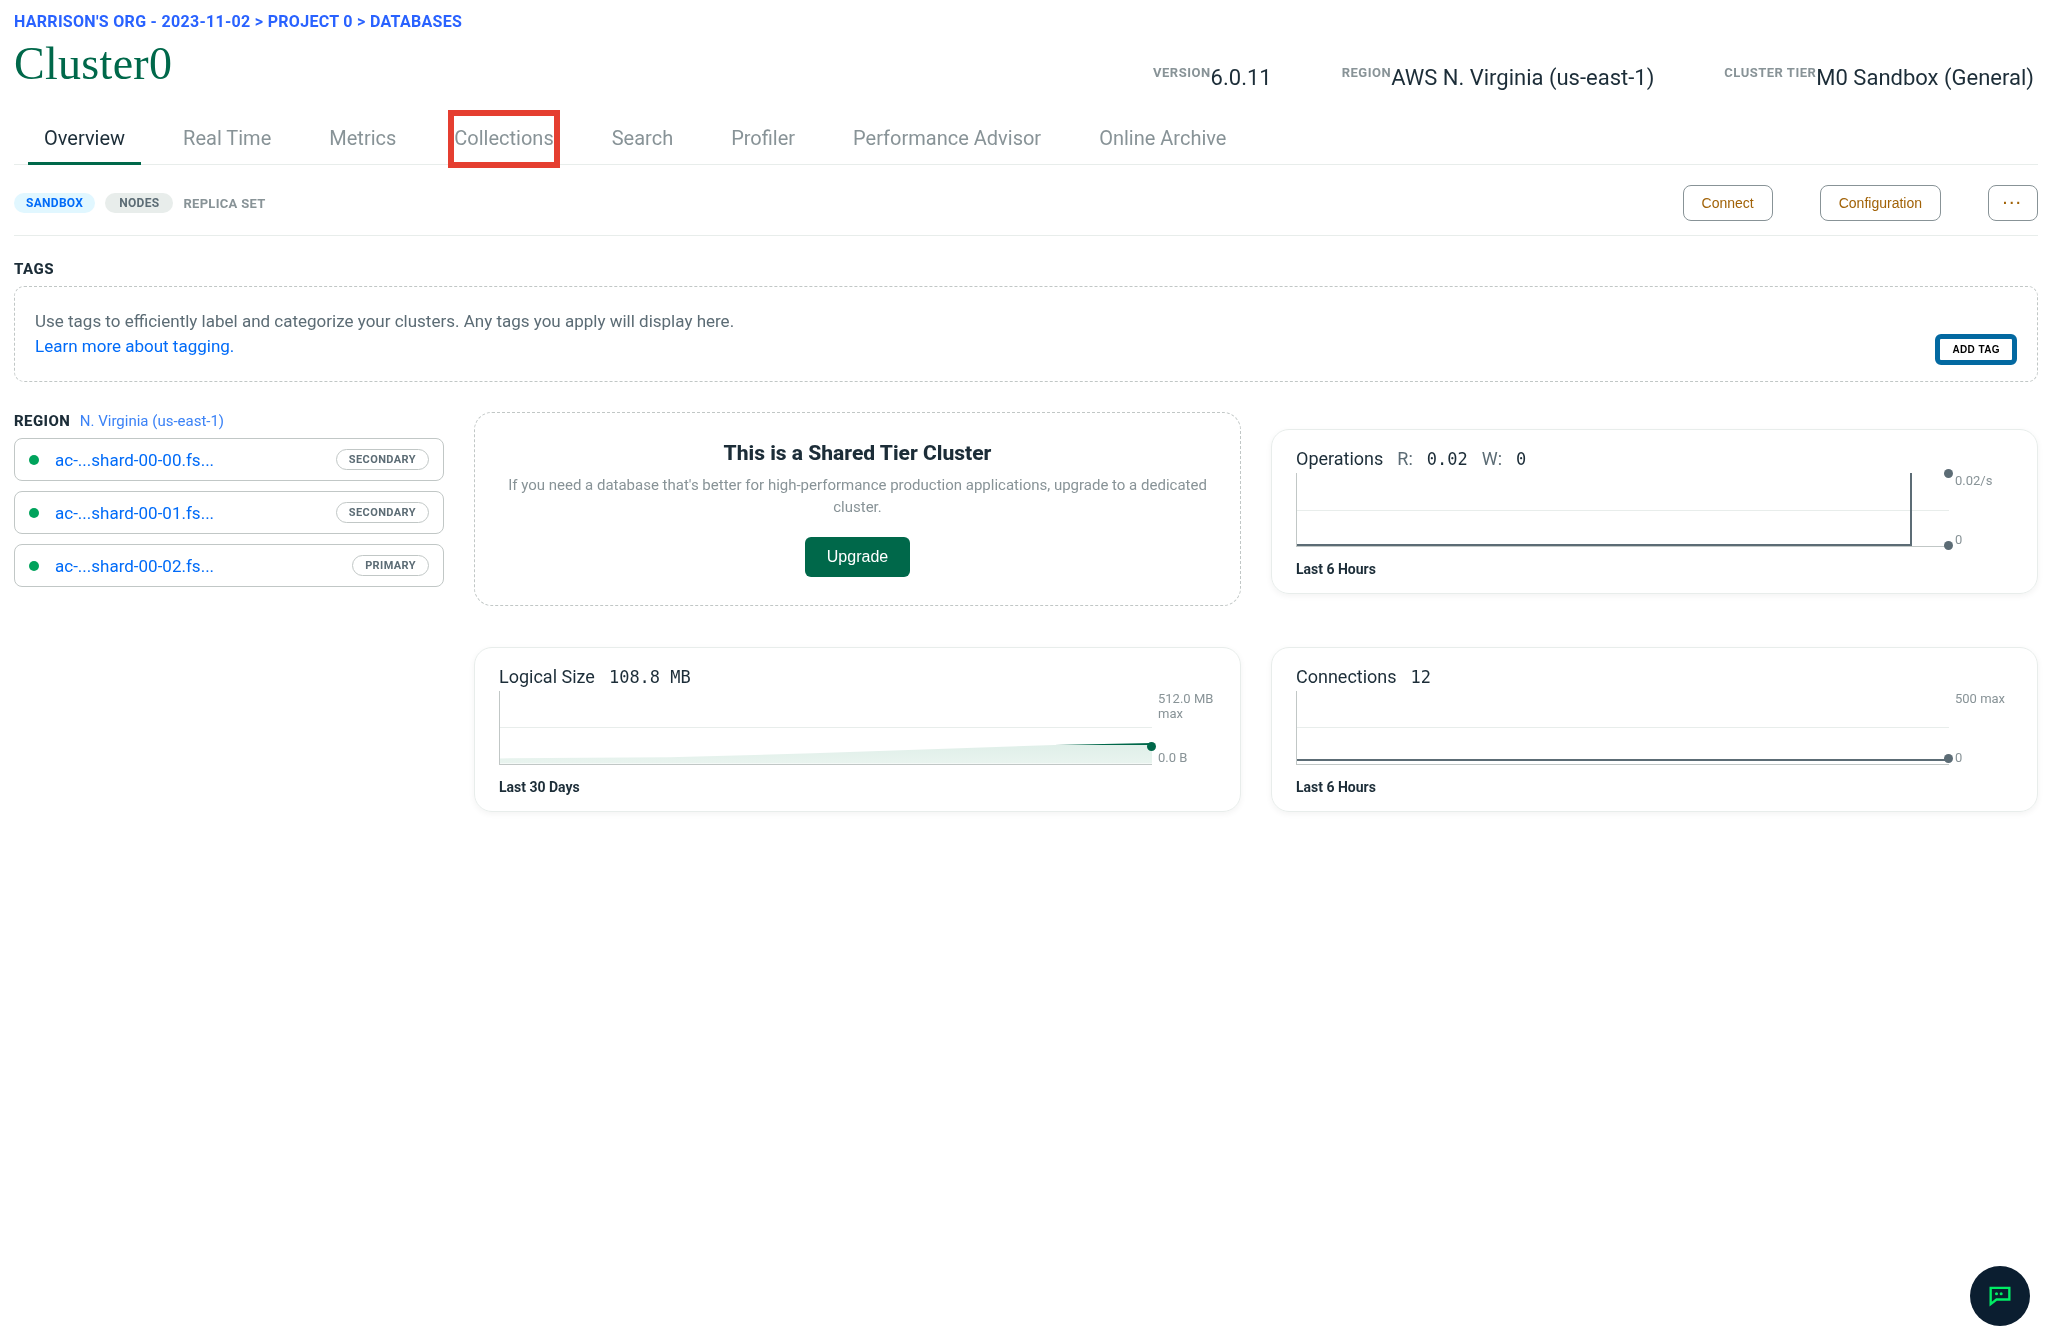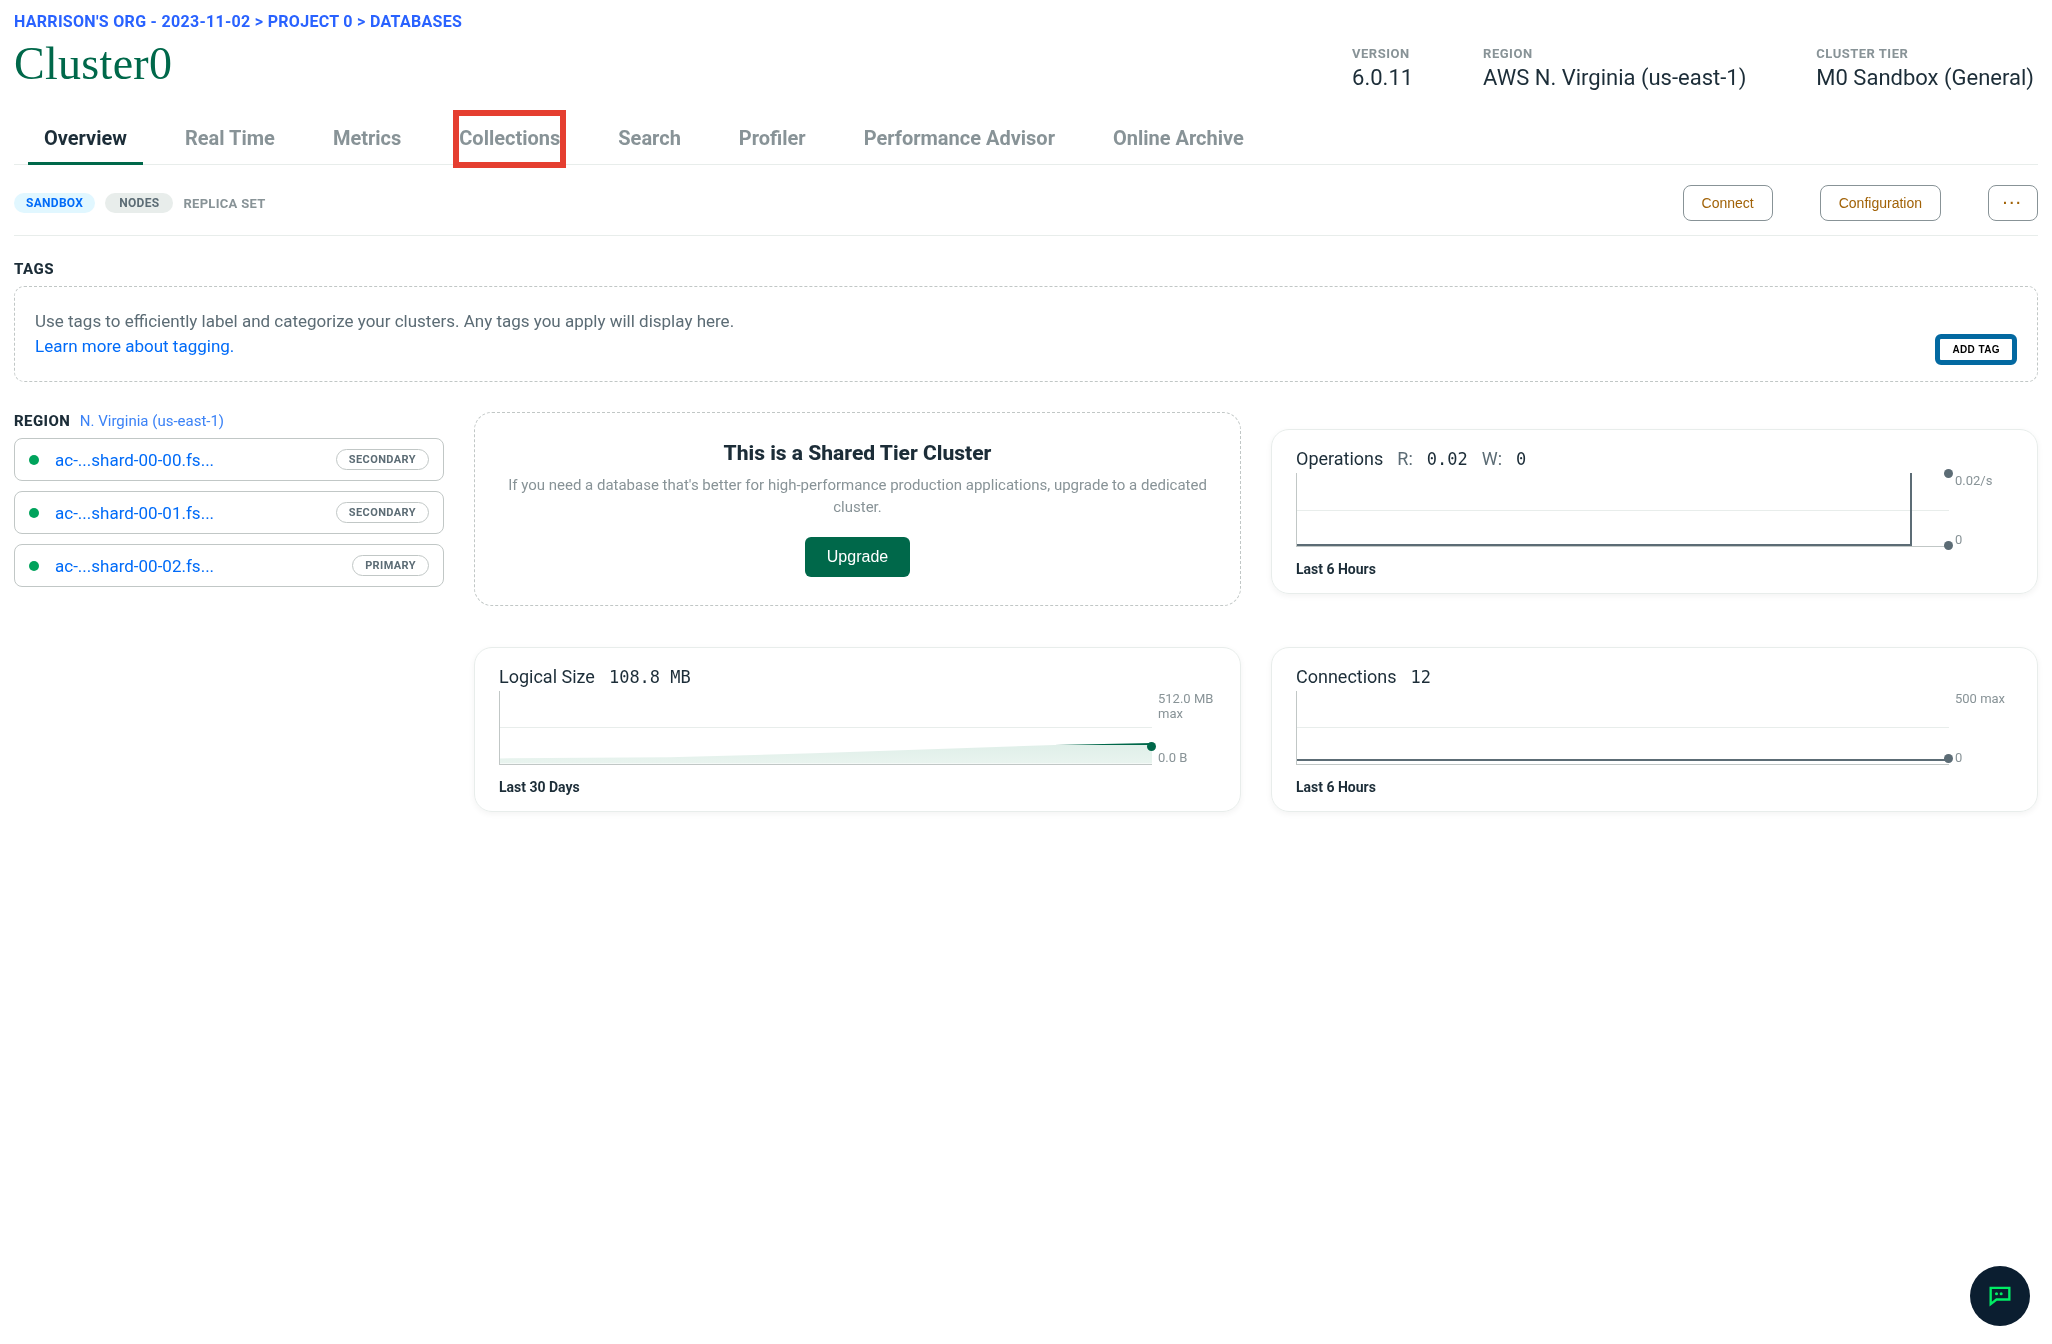--- a/index.html
+++ b/index.html
@@ -18,27 +18,27 @@
   }
   .breadcrumb span { color: #2962FF; }
 
   
   .header-row { display: flex; align-items: flex-end; justify-content: space-between; margin-bottom: 24px; }
   .cluster-title {
     font-family: Georgia, "Times New Roman", serif;
     color: #00684A; font-size: 46px; letter-spacing: 0.3px;
   }
   .meta { display: flex; gap: 70px; padding-right: 4px; }
-  .meta-block { display: flex; flex-direction: column; }
+  .meta-block { display: flex; flex-direction: row; }
   .meta-label { color: #889397; font-size: 13px; font-weight: 700; letter-spacing: 0.5px; margin-bottom: 4px; }
   .meta-value { font-size: 22px; color: #1C2D38; }
 
   
   .tabs { display: flex; gap: 54px; border-bottom: 1px solid #E8EDEB; padding: 0 28px; margin-bottom: 20px; }
-  .tab { padding: 12px 2px 14px; font-size: 20px; font-weight: 700; color: #889397; cursor: pointer; position: relative; }
+  .tab { padding: 12px 2px 14px; font-size: 20px; font-weight: 400; color: #889397; cursor: pointer; position: relative; }
   .tab.active { color: #1C2D38; }
   .tab.active::after { content:""; position:absolute; bottom:-1px; left:-14px; right:-14px; height:3px; background:#00684A; }
   .tab.highlighted { outline: 6px solid #E53E30; outline-offset: -2px; }
 
   
   .status-row { display: flex; align-items: center; justify-content: space-between; margin-bottom: 8px; }
   .badges { display: flex; align-items: center; gap: 10px; }
   .badge { padding: 3px 12px; border-radius: 12px; font-size: 12px; font-weight: 700; letter-spacing: 0.3px; }
   .badge.sandbox { background:#E1F7FF; color:#016BF8; }
   .badge.nodes { background:#E8EDEB; color:#5C6C75; padding:3px 14px; }

